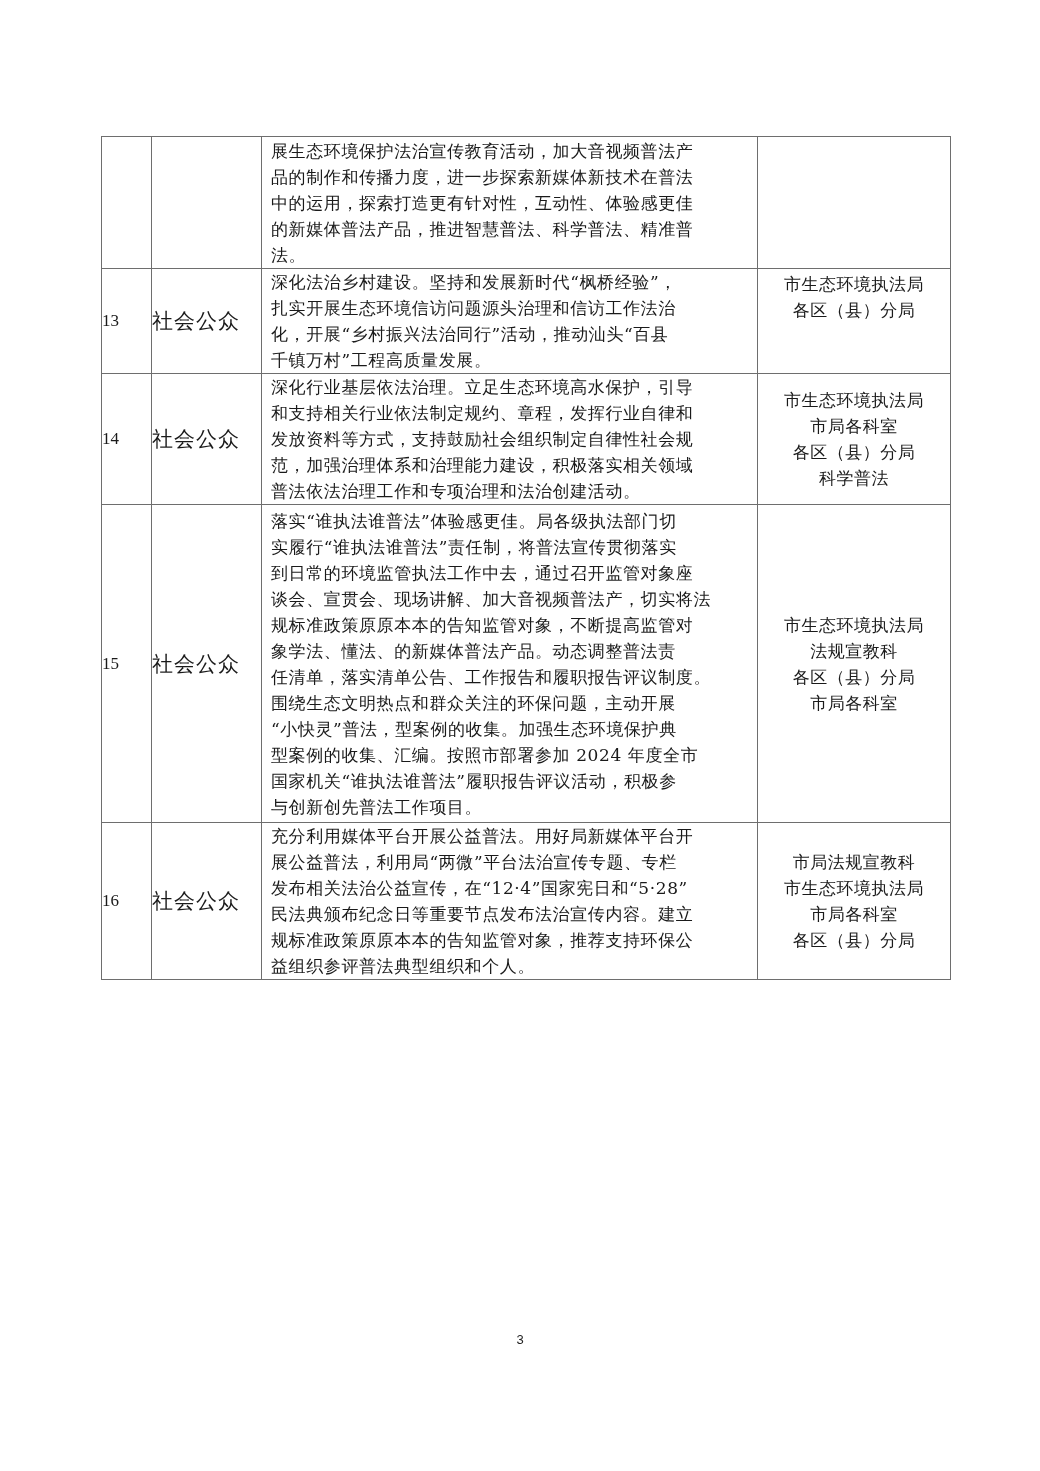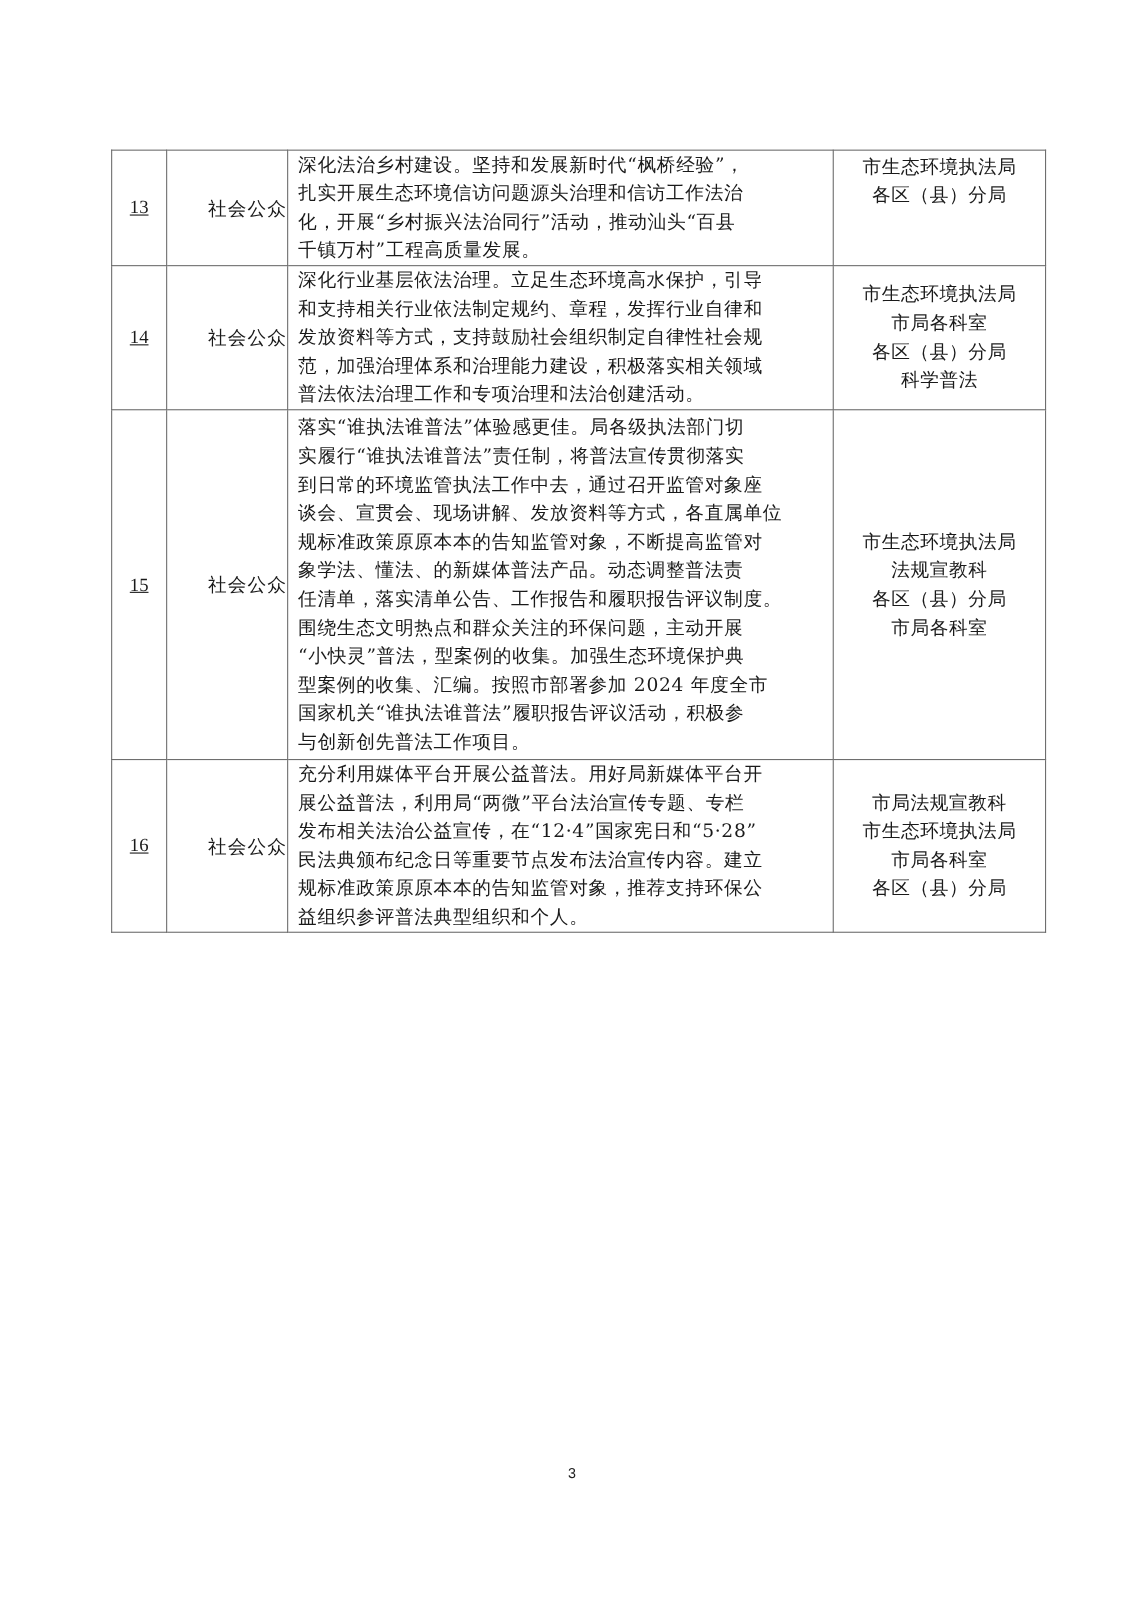--- a/index.html
+++ b/index.html
@@ -3,22 +3,22 @@
 <meta charset="utf-8">
 <style>
   html, body { margin: 0; padding: 0; background: #ffffff; }
   body { width: 1040px; height: 1471px; position: relative; overflow: hidden;
          font-family: "DejaVu Serif", "Liberation Serif", serif; color: #1a1a1a; }
   .page { position: absolute; left: 0; top: 0; width: 1040px; height: 1471px; }
   table.plan { position: absolute; left: 101px; top: 136px; width: 849px;
                border-collapse: collapse; table-layout: fixed; }
   table.plan td { border: 1.5px solid #6e6e6e; padding: 0; vertical-align: middle; }
   col.c1 { width: 50px; } col.c2 { width: 110px; } col.c3 { width: 496px; } col.c4 { width: 193px; }
-  .num { text-align: center; font-size: 17px; font-family: "Liberation Serif", serif; text-decoration: underline; }
-  .who { text-align: right; font-size: 17px; letter-spacing: 1px; }
+  .num { font-size: 17px; font-family: "Liberation Serif", serif; }
+  .who { text-align: left; font-size: 21px; letter-spacing: 1px; }
   .content { font-size: 17px; line-height: 26px; padding: 0 6px 0 9px !important;
              text-align: justify; letter-spacing: 0.6px; }
   .content .ln { display: block; white-space: nowrap; }
   .dept { text-align: center; font-size: 17px; line-height: 26px; letter-spacing: 0.5px; margin-top: 16px; }
   .dept .ln { display: block; }
   .dept.top { vertical-align: top !important; padding-top: 2px !important; }
   .page-number { position: absolute; left: 0; width: 1040px; top: 1332px; text-align: center;
                  font-family: "Liberation Sans", sans-serif; font-size: 13px; color: #222; }
 </style>
 </head>
@@ -27,20 +27,32 @@
 <div class="page">
   <table class="plan">
     <colgroup>
         <col class="c1">
         <col class="c2">
         <col class="c3">
         <col class="c4">
       </colgroup>
     <tbody>
 
+      <tr style="height:132px">
+        <td class="num"></td>
+        <td class="who"></td>
+        <td class="content">
+          <span class="ln">展生态环境保护法治宣传教育活动，加大音视频普法产</span>
+          <span class="ln">品的制作和传播力度，进一步探索新媒体新技术在普法</span>
+          <span class="ln">中的运用，探索打造更有针对性，互动性、体验感更佳</span>
+          <span class="ln">的新媒体普法产品，推进智慧普法、科学普法、精准普</span>
+          <span class="ln">法。</span>
+        </td>
+        <td class="dept"></td>
+      </tr>
 
       <tr style="height:105px">
         <td class="num">13</td>
         <td class="who">社会公众</td>
         <td class="content">
           <span class="ln">深化法治乡村建设。坚持和发展新时代“枫桥经验”，</span>
           <span class="ln">扎实开展生态环境信访问题源头治理和信访工作法治</span>
           <span class="ln">化，开展“乡村振兴法治同行”活动，推动汕头“百县</span>
           <span class="ln">千镇万村”工程高质量发展。</span>
         </td>
@@ -68,21 +80,21 @@
         </td>
       </tr>
 
       <tr style="height:318px">
         <td class="num">15</td>
         <td class="who">社会公众</td>
         <td class="content">
           <span class="ln">落实“谁执法谁普法”体验感更佳。局各级执法部门切</span>
           <span class="ln">实履行“谁执法谁普法”责任制，将普法宣传贯彻落实</span>
           <span class="ln">到日常的环境监管执法工作中去，通过召开监管对象座</span>
-          <span class="ln">谈会、宣贯会、现场讲解、发放资料等方式，各直属单位</span>
+          <span class="ln">谈会、宣贯会、现场讲解、加大音视频普法产，切实将法</span>
           <span class="ln">规标准政策原原本本的告知监管对象，不断提高监管对</span>
           <span class="ln">象学法、懂法、的新媒体普法产品。动态调整普法责</span>
           <span class="ln">任清单，落实清单公告、工作报告和履职报告评议制度。</span>
           <span class="ln">围绕生态文明热点和群众关注的环保问题，主动开展</span>
           <span class="ln">“小快灵”普法，型案例的收集。加强生态环境保护典</span>
           <span class="ln">型案例的收集、汇编。按照市部署参加 2024 年度全市</span>
           <span class="ln">国家机关“谁执法谁普法”履职报告评议活动，积极参</span>
           <span class="ln">与创新创先普法工作项目。</span>
         </td>
         <td class="dept">

